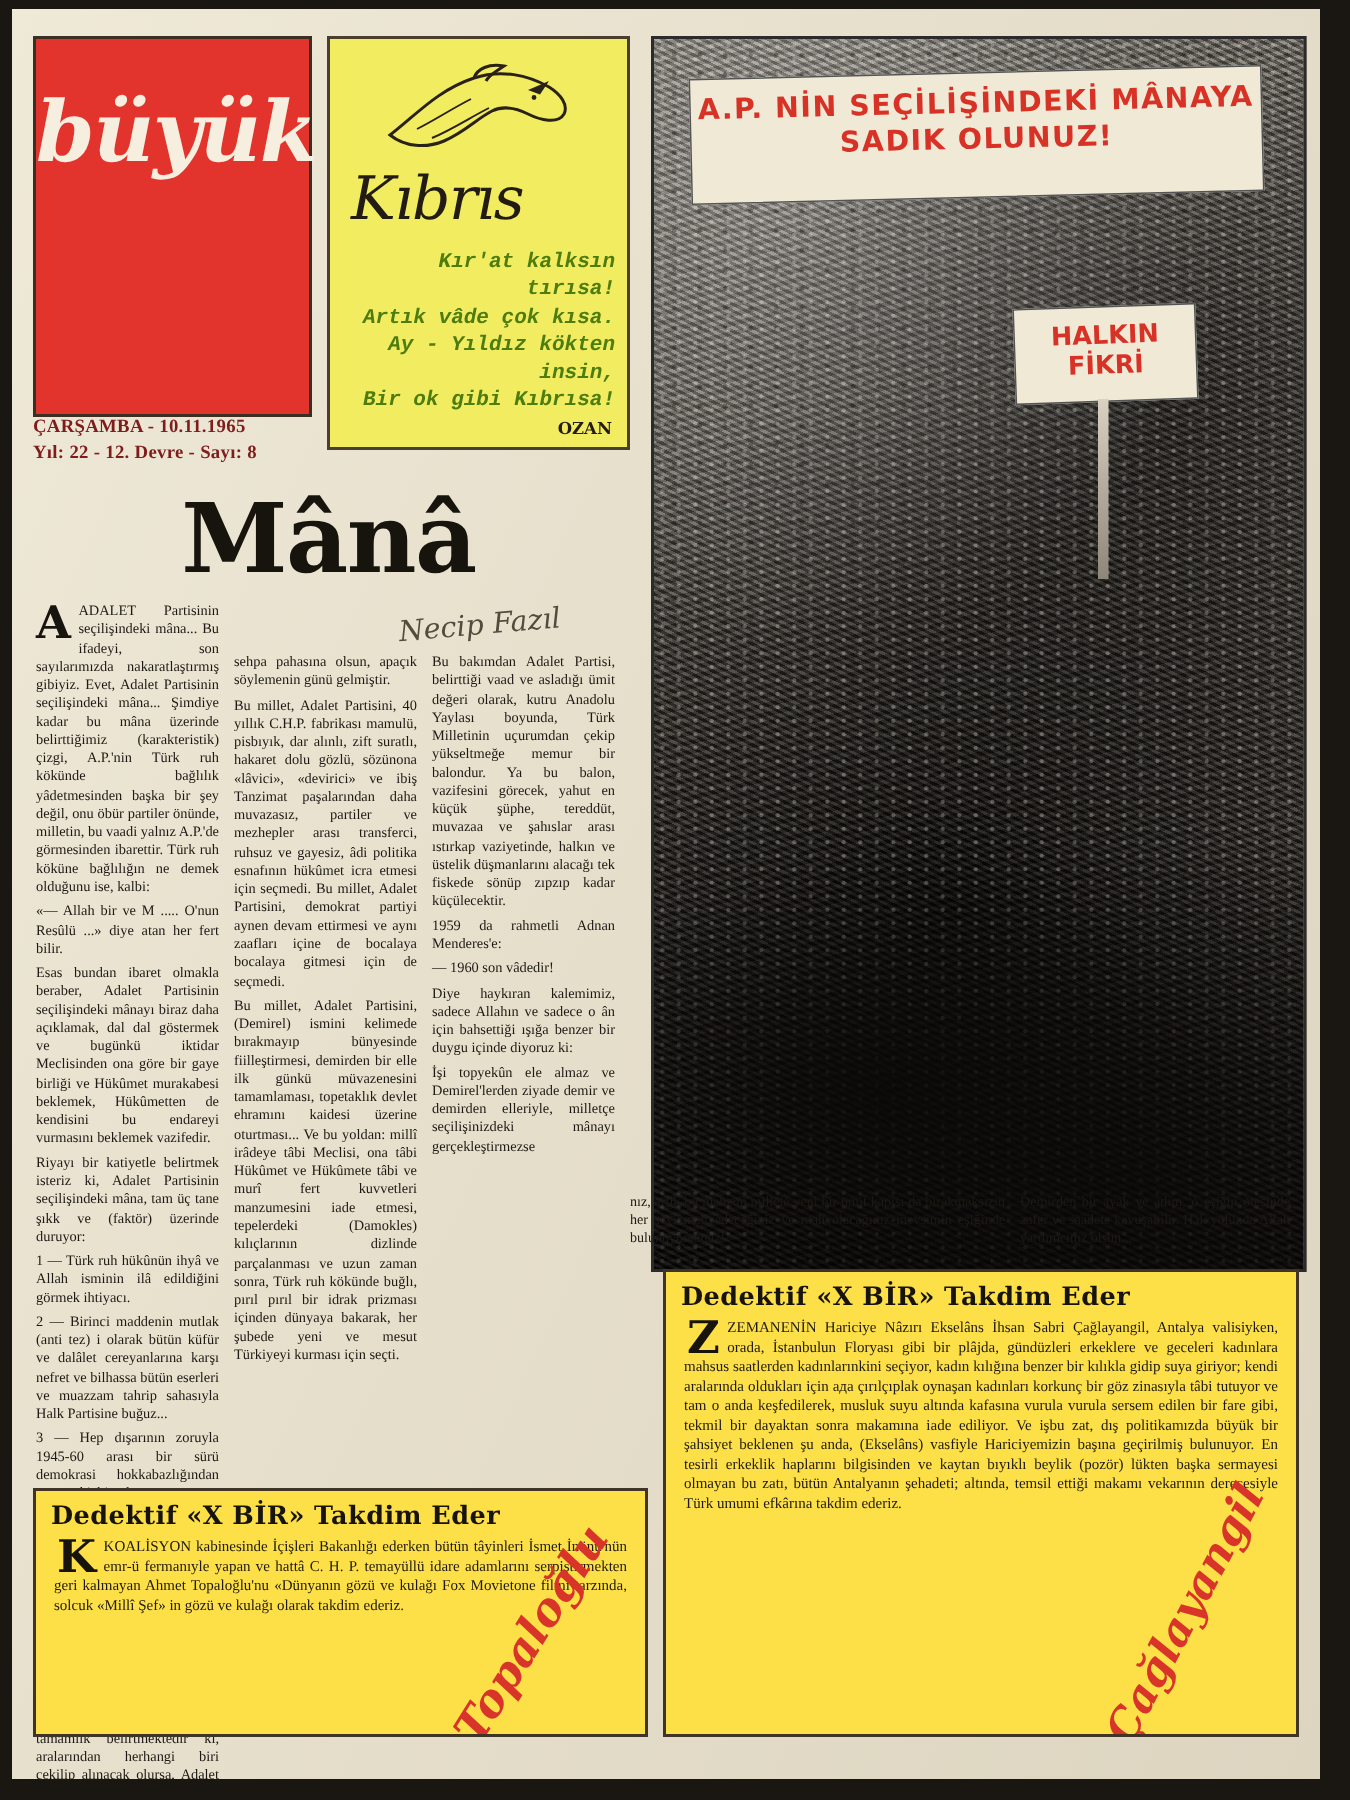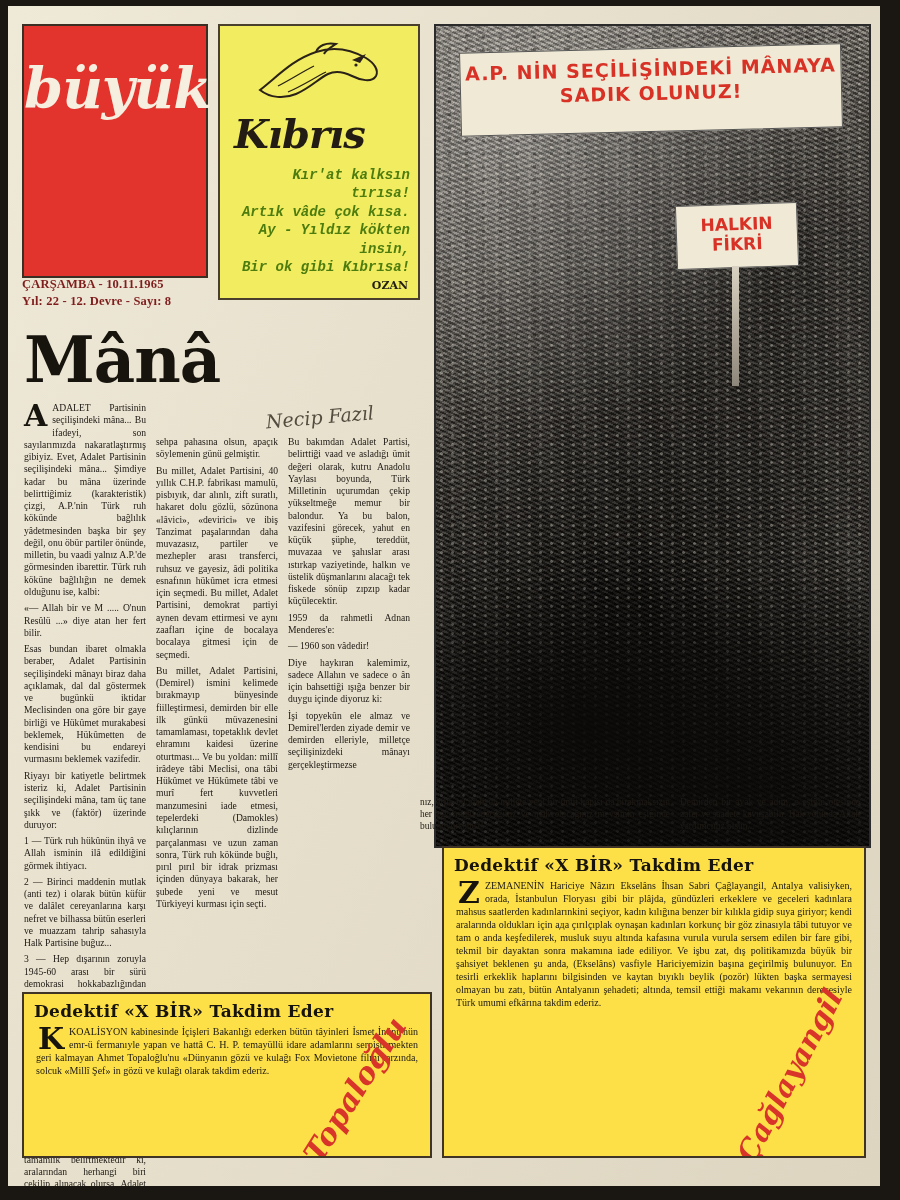--- a/index.html
+++ b/index.html
@@ -41,21 +41,21 @@
   .logo-dateline div{line-height:1.35;}
 
   .kibris-box{
     position:absolute;left:196px;top:0;width:198px;height:272px;
     background:#f2ec60;border:2px solid #4a3f2c;
     overflow:hidden;
   }
   .eagle{position:absolute;left:28px;top:10px;width:140px;height:72px;}
   .kibris-title{
     position:absolute;left:14px;top:84px;
-    font-family:"DejaVu Serif",serif;font-style:italic;font-weight:bold;
+    font-family:"DejaVu Serif",serif;font-style:italic;font-weight:normal;
     font-size:40px;color:#221c14;letter-spacing:-1px;
   }
   .kibris-poem{
     position:absolute;left:14px;top:140px;width:176px;
     font-family:Liberation Mono, monospace;font-style:italic;font-weight:bold;
     font-size:14px;color:#4d7c0f;line-height:1.32;text-align:right;
   }
   .kibris-sign{
     position:absolute;right:10px;bottom:6px;
     font-family:"DejaVu Serif",serif;font-weight:bold;font-size:11px;color:#241d14;
@@ -114,21 +114,21 @@
   }
   .banner-pole{
     position:absolute;left:296px;top:240px;width:7px;height:120px;
     background:linear-gradient(#d9d2c2,#8d867a);
   }
 
   
   .headline{
     position:absolute;left:16px;top:322px;width:390px;height:64px;
     font-family:"DejaVu Serif",serif;font-weight:bold;font-size:64px;
-    color:#17130d;letter-spacing:-1px;line-height:1;
+    color:#17130d;letter-spacing:-1px;line-height:1;text-align:center;
   }
   .signature{
     position:absolute;left:258px;top:398px;width:150px;height:30px;
     font-family:"DejaVu Serif",serif;font-style:italic;font-size:19px;
     color:#3b3227;transform:rotate(-5deg);opacity:.85;
   }
 
   
   .col{
     position:absolute;

